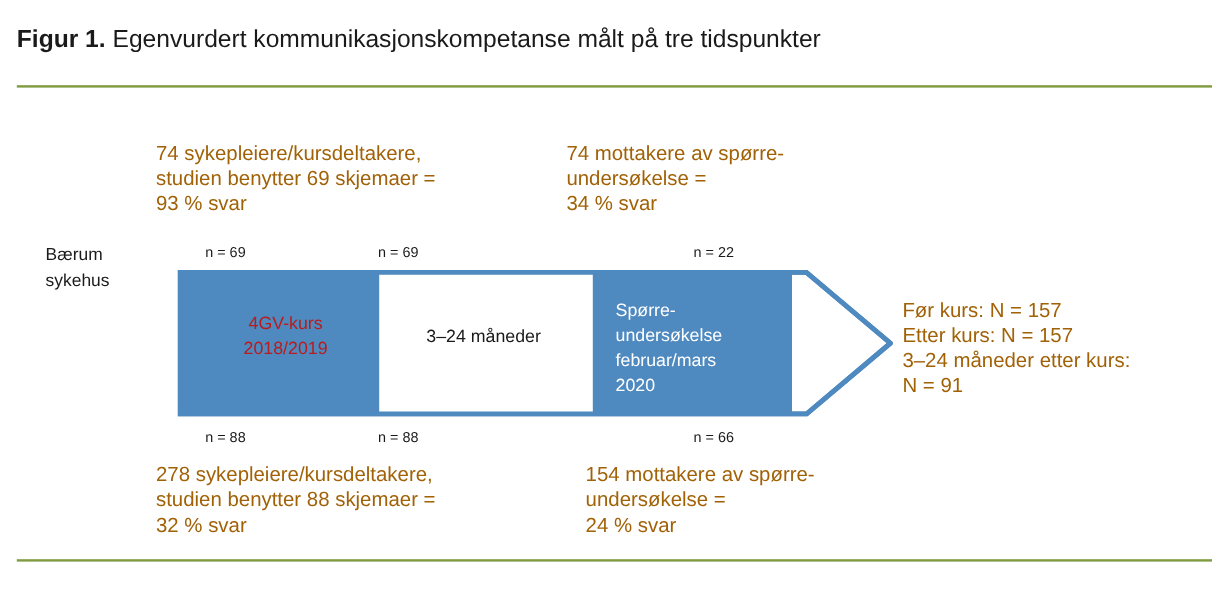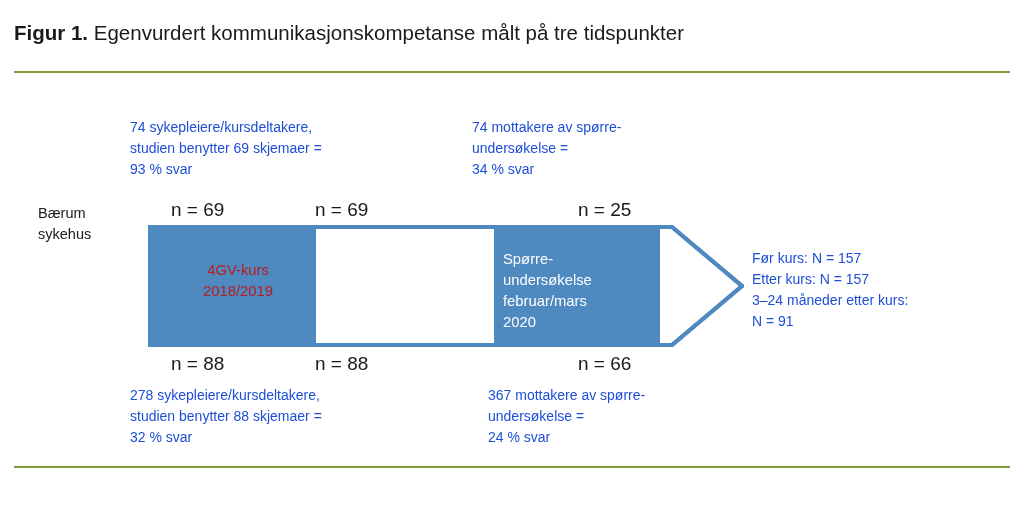--- a/index.html
+++ b/index.html
@@ -43,24 +43,24 @@
     width: 996px;
     height: 2px;
     background: #7f9b3f;
   }
   #rule-top { top: 71px; }
   #rule-bottom { top: 466px; }
 
   
   .note {
     position: absolute;
-    font-size: 14px;
+    font-size: 17px;
     line-height: 21px;
     white-space: pre-line;
-    color: #1d4ed8;
+    color: #a16207;
   }
 
   #note-top-left  { left: 130px; top: 117px; }
   #note-top-right { left: 472px; top: 117px; }
   #note-bottom-left  { left: 130px; top: 385px; }
   #note-bottom-right { left: 488px; top: 385px; }
   #note-right-side {
     left: 752px;
     top: 248px;
   }
@@ -71,21 +71,21 @@
     font-size: 14.5px;
     line-height: 21px;
     white-space: pre-line;
   }
   #label-baerum { left: 38px; top: 203px; }
   #label-haukeland { left: 38px; top: 276px; }
 
   
   .nlabel {
     position: absolute;
-    font-size: 19px;
+    font-size: 12px;
     line-height: 20px;
     white-space: nowrap;
   }
   .nlabel.top { top: 200px; }
   .nlabel.bottom { top: 354px; }
 
   #n-top-0 { left: 171px; }
   #n-top-1 { left: 315px; }
   #n-top-2 { left: 578px; }
   #n-bot-0 { left: 171px; }
@@ -121,21 +121,21 @@
   }
   
   #stage-2-text {
     left: 170px;
     top: 46px;
     width: 170px;
     color: #1a1a1a;
   }
   
   #stage-3-text {
-    left: 347px;
+    left: 357px;
     top: 24px;
     width: 150px;
     color: #ffffff;
     text-align: left;
     padding-left: 8px;
     box-sizing: border-box;
   }
 </style>
 </head>
 <body>
@@ -155,21 +155,21 @@
 93 % svar</div>
   <div class="note" id="note-top-right">74 mottakere av spørre-
 undersøkelse =
 34 % svar</div>
 
   <div class="row-label" id="label-baerum">Bærum
 sykehus</div>
 
   <div class="nlabel top" id="n-top-0">n = 69</div>
   <div class="nlabel top" id="n-top-1">n = 69</div>
-  <div class="nlabel top" id="n-top-2">n = 25</div>
+  <div class="nlabel top" id="n-top-2">n = 22</div>
 
   <div class="nlabel bottom" id="n-bot-0">n = 88</div>
   <div class="nlabel bottom" id="n-bot-1">n = 88</div>
   <div class="nlabel bottom" id="n-bot-2">n = 66</div>
 
   <div id="diagram">
     <svg id="diagram-svg" width="596" height="122" viewBox="0 0 596 122">
 
       <path d="M2,2 L524,2 L594,61 L524,120 L2,120 Z" fill="#ffffff" stroke="#4E89BF" stroke-width="4"></path>
 
@@ -179,31 +179,32 @@
       <line x1="166" y1="2" x2="166" y2="120" stroke="#4E89BF" stroke-width="4"></line>
       <line x1="348" y1="2" x2="348" y2="120" stroke="#4E89BF" stroke-width="4"></line>
 
       <rect x="348" y="2" width="164" height="118" fill="#4E89BF"></rect>
 
       <path d="M2,2 L524,2 L594,61 L524,120 L2,120 Z" fill="none" stroke="#4E89BF" stroke-width="4"></path>
     </svg>
 
     <div class="stage-text" id="stage-1-text">4GV-kurs
 2018/2019</div>
+    <div class="stage-text" id="stage-2-text">3–24 måneder</div>
     <div class="stage-text" id="stage-3-text">Spørre-
 undersøkelse
 februar/mars
 2020</div>
   </div>
 
   <div class="note" id="note-right-side">Før kurs: N = 157
 Etter kurs: N = 157
 3–24 måneder etter kurs:
 N = 91</div>
 
   <div class="note" id="note-bottom-left">278 sykepleiere/kursdeltakere,
 studien benytter 88 skjemaer =
 32 % svar</div>
-  <div class="note" id="note-bottom-right">367 mottakere av spørre-
+  <div class="note" id="note-bottom-right">154 mottakere av spørre-
 undersøkelse =
 24 % svar</div>
 
 </div>
 
 </body></html>

